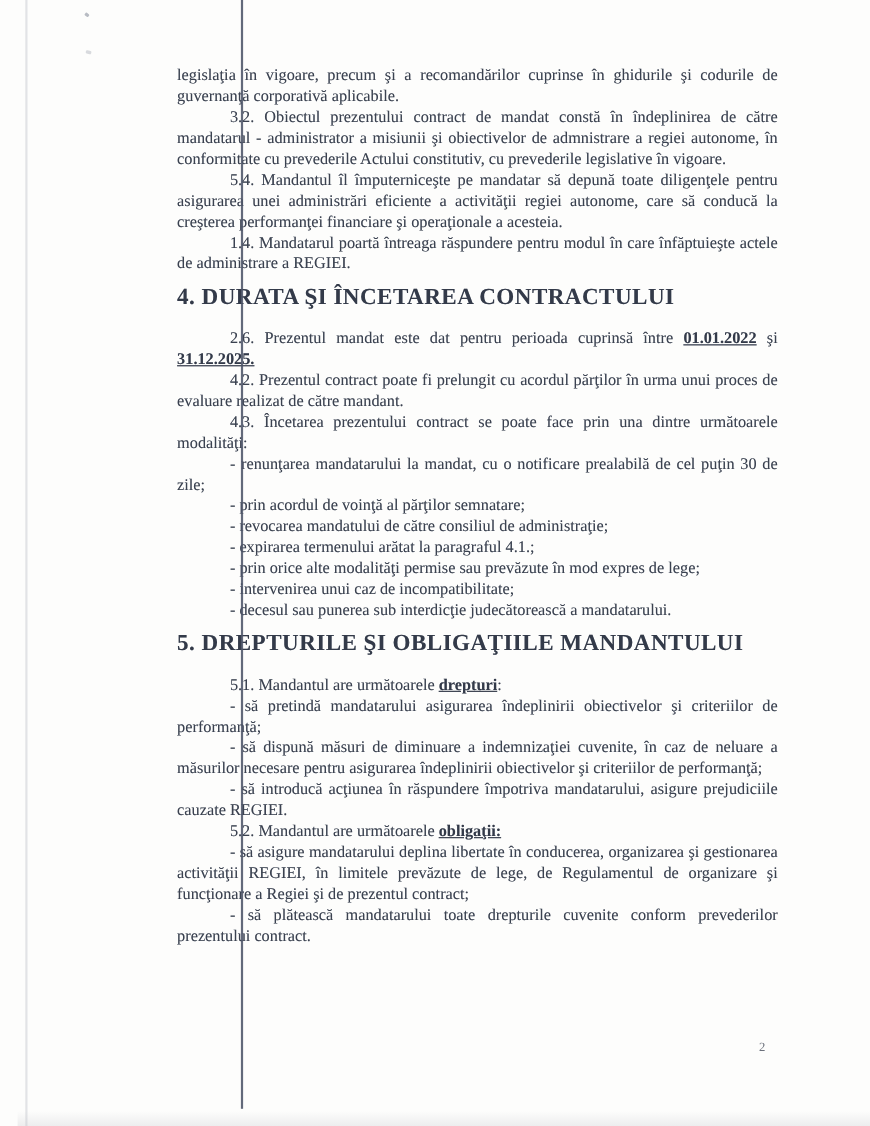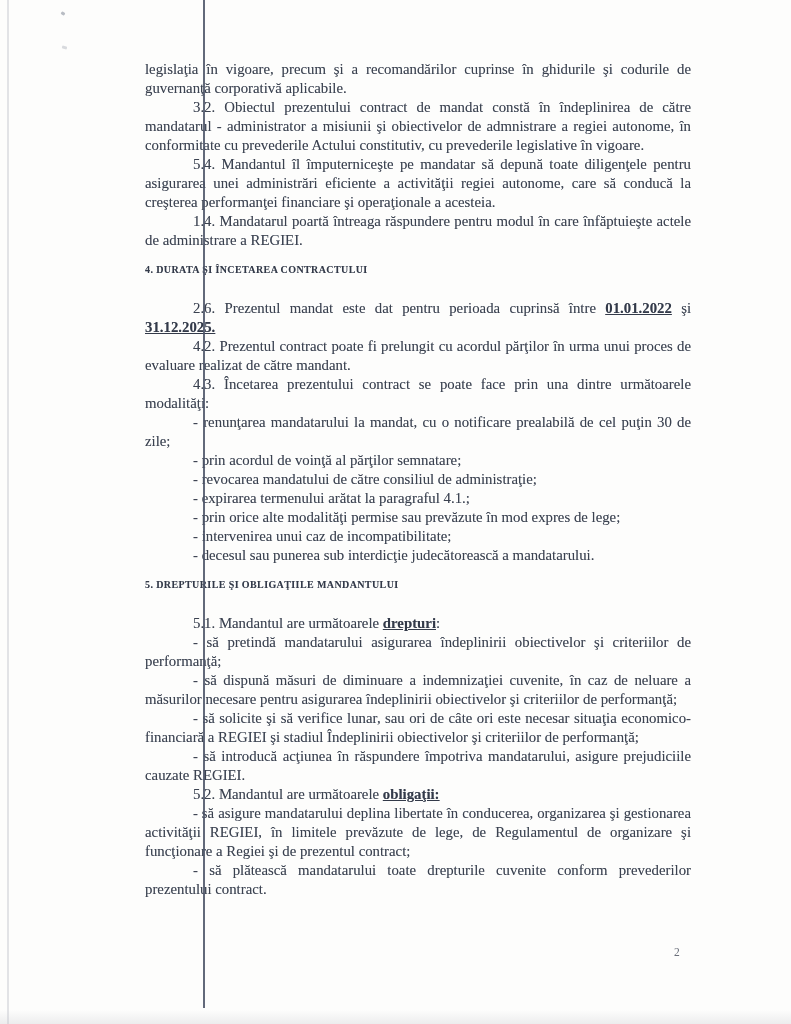--- a/index.html
+++ b/index.html
@@ -6,20 +6,21 @@
   body {
     width: 791px; height: 1024px;
     background: #fdfdfc;
     position: relative;
     overflow: hidden;
     font-family: "Liberation Serif", serif;
   }
   .page {
     position: absolute; inset: 0;
     background: #fdfdfc;
+    margin-left: 16px;
   }
   .scan-left-edge {
     position: absolute; left: 7px; top: 0;
     width: 2px; height: 100%;
     background: #e2e3e6;
   }
   .bottom-shade {
     position: absolute; left: 0; bottom: 0;
     width: 100%; height: 14px;
     background: linear-gradient(to bottom, rgba(255,255,255,0), rgba(198,199,204,0.30));
@@ -45,21 +46,21 @@
   }
   p { margin: 0; }
   .para {
     text-align: justify;
     text-align-last: left;
   }
   .indent { text-indent: 48px; }
   .heading {
     font-weight: bold;
     color: #333a49;
-    font-size: 10px;
+    font-size: 21px;
     letter-spacing: 0.4px;
     margin-top: 10px;
     margin-bottom: 20px;
   }
   .heading.big-gap { margin-top: 22px; }
   b { font-weight: bold; color: #333a49; text-decoration: underline; }
   .page-number {
     position: absolute;
     left: 674px; top: 946px;
     font-size: 11.5px;
@@ -103,21 +104,20 @@
     <p class="para indent">- prin orice alte modalităţi permise sau prevăzute în mod expres de lege;</p>
     <p class="para indent">- intervenirea unui caz de incompatibilitate;</p>
     <p class="para indent">- decesul sau punerea sub interdicţie judecătorească a mandatarului.</p>
 
     <p class="heading">5. DREPTURILE ŞI OBLIGAŢIILE MANDANTULUI</p>
 
     <p class="para indent"><span>5.1. Mandantul are următoarele </span><b>drepturi</b><span>:</span></p>
 
     <p class="para indent">- să pretindă mandatarului asigurarea îndeplinirii obiectivelor şi criteriilor de performanţă;</p>
     <p class="para indent">- să dispună măsuri de diminuare a indemnizaţiei cuvenite, în caz de neluare a măsurilor necesare pentru asigurarea îndeplinirii obiectivelor şi criteriilor de performanţă;</p>
-    <p class="para indent">- să solicite şi să verifice lunar, sau ori de câte ori este necesar situaţia economico-financiară a REGIEI şi stadiul Îndeplinirii obiectivelor şi criteriilor de performanţă;</p>
     <p class="para indent">- să introducă acţiunea în răspundere împotriva mandatarului, asigure prejudiciile cauzate REGIEI.</p>
 
     <p class="para indent"><span>5.2. Mandantul are următoarele </span><b>obligaţii:</b></p>
 
     <p class="para indent">- să asigure mandatarului deplina libertate în conducerea, organizarea şi gestionarea activităţii REGIEI, în limitele prevăzute de lege, de Regulamentul de organizare şi funcţionare a Regiei şi de prezentul contract;</p>
     <p class="para indent">- să plătească mandatarului toate drepturile cuvenite conform prevederilor prezentului contract.</p>
 
 
 
   </div>

